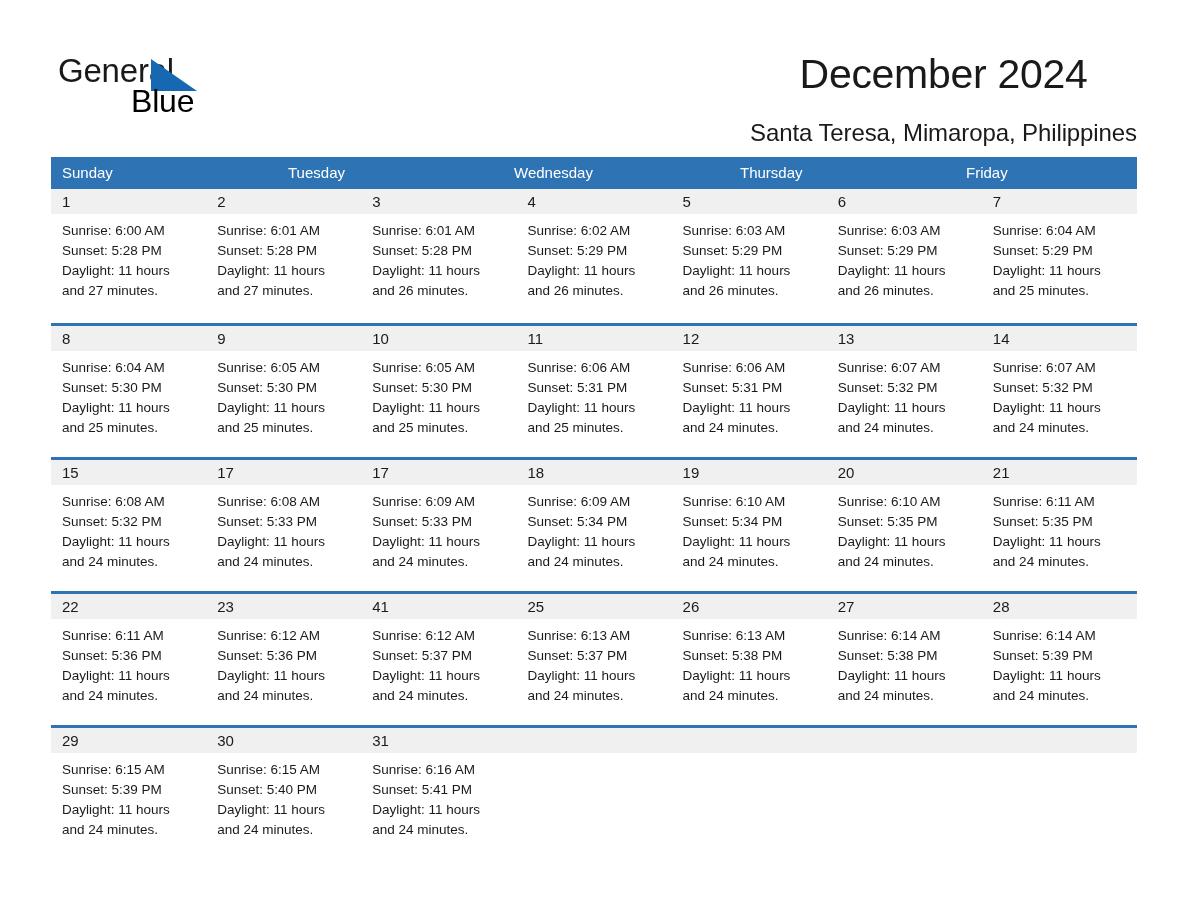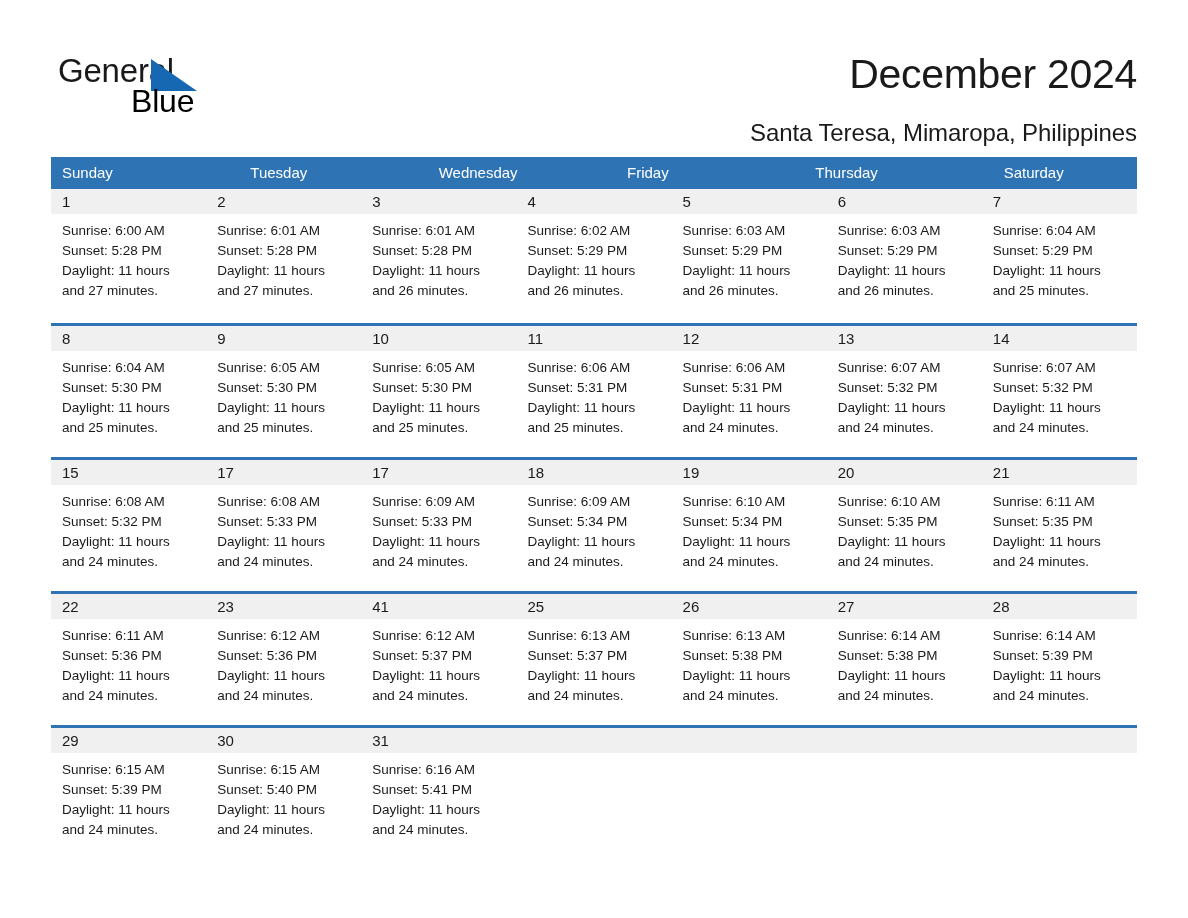--- a/index.html
+++ b/index.html
@@ -49,21 +49,21 @@
     position: absolute;
     left: 73px; top: 31px;
     font-size: 32px;
     color: #000000;
     letter-spacing: -0.2px;
     font-family: "Liberation Sans", sans-serif;
   }
   .title-block {
     position: absolute;
     right: 51px; top: 48px;
-    text-align: right;
+    text-align: center;
   }
   .cal-title {
     font-size: 41px;
     font-weight: normal;
     color: #1a1a1a;
     line-height: 52px;
     letter-spacing: -0.3px;
   }
   .cal-subtitle {
     font-size: 24px;
@@ -75,21 +75,21 @@
   }
 
   
   .calendar {
     position: absolute;
     left: 51px; top: 157px;
     width: 1086px;
   }
   .weekdays {
     display: grid;
-    grid-template-columns: repeat(6, 1fr);
+    grid-template-columns: repeat(5, 1fr);
     background: #2e74b5;
     height: 32px;
     gap: 44px;
   }
   .weekday {
     color: #ffffff;
     font-size: 15px;
     line-height: 32px;
     padding-left: 11px;
     white-space: nowrap;
@@ -143,22 +143,22 @@
       <div class="cal-title">December 2024</div>
       <div class="cal-subtitle">Santa Teresa, Mimaropa, Philippines</div>
     </div>
   </div>
 
   <div class="calendar">
     <div class="weekdays">
       <div class="weekday">Sunday</div>
       <div class="weekday">Tuesday</div>
       <div class="weekday">Wednesday</div>
+      <div class="weekday">Thursday</div>
       <div class="weekday">Friday</div>
-      <div class="weekday">Thursday</div>
       <div class="weekday">Saturday</div>
     </div>
 
     <div id="weeks-container">
         <div class="week">
           <div class="day">
             <div class="day-num-band">
               <span class="day-num">1</span>
             </div>
             <div class="day-info">

